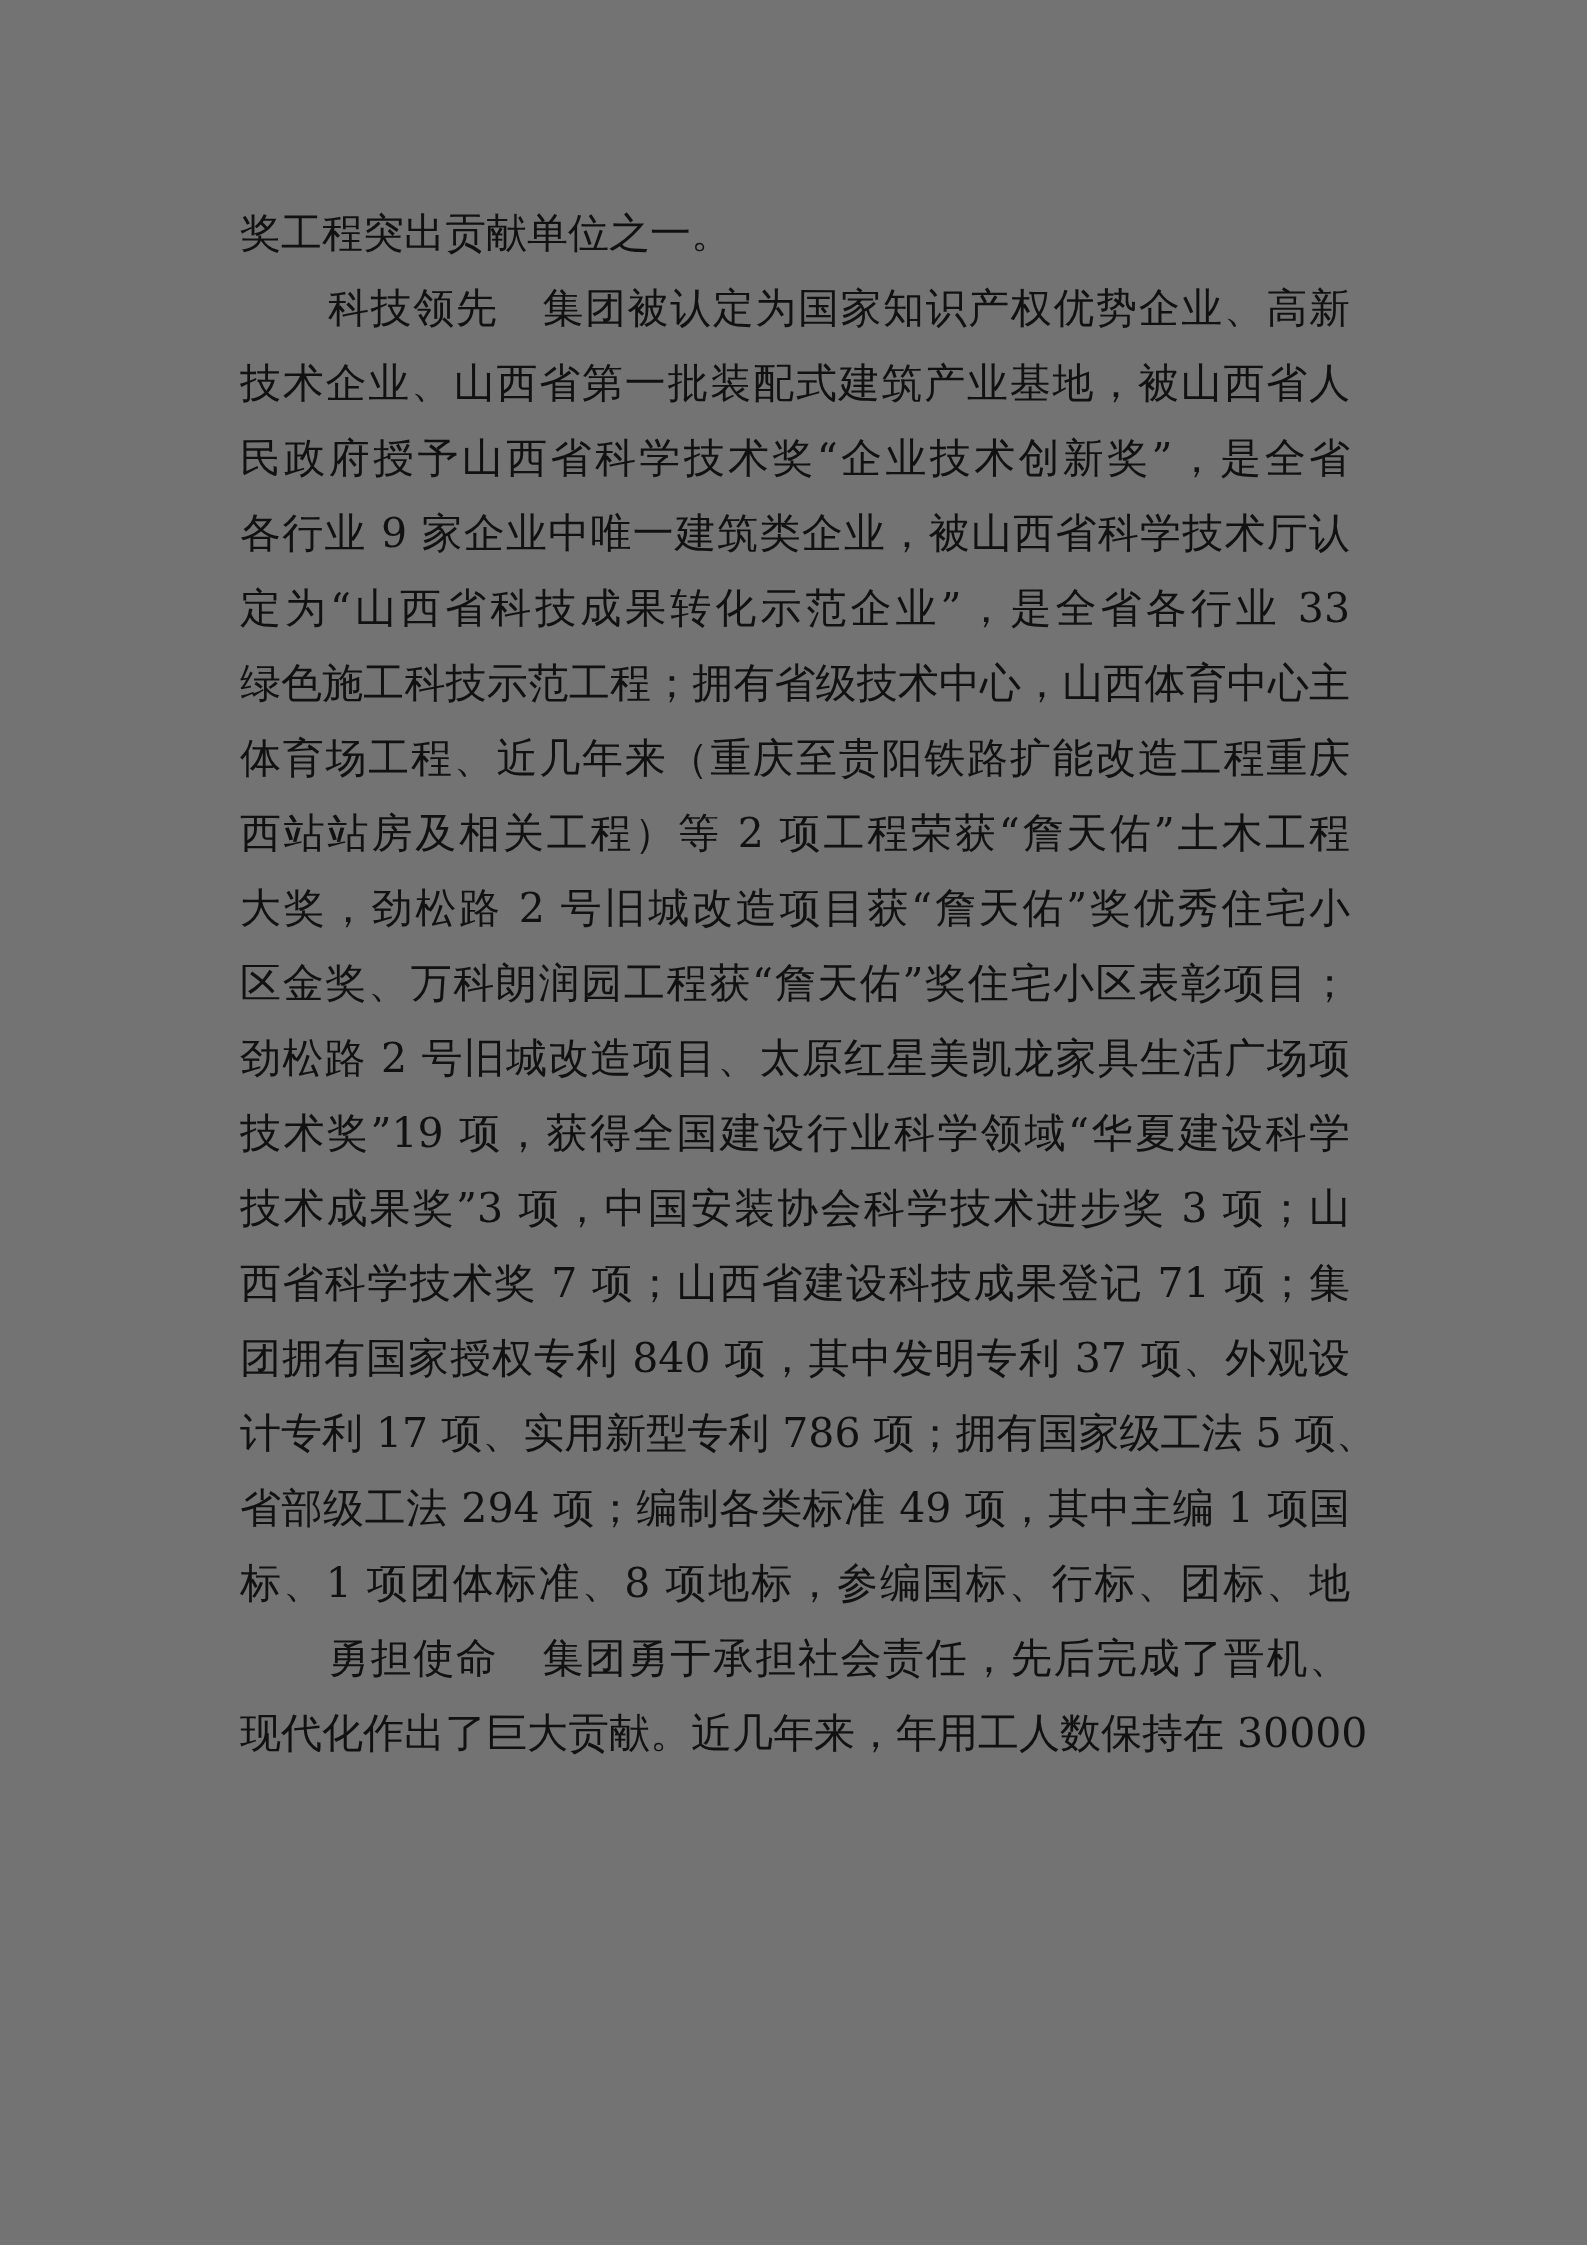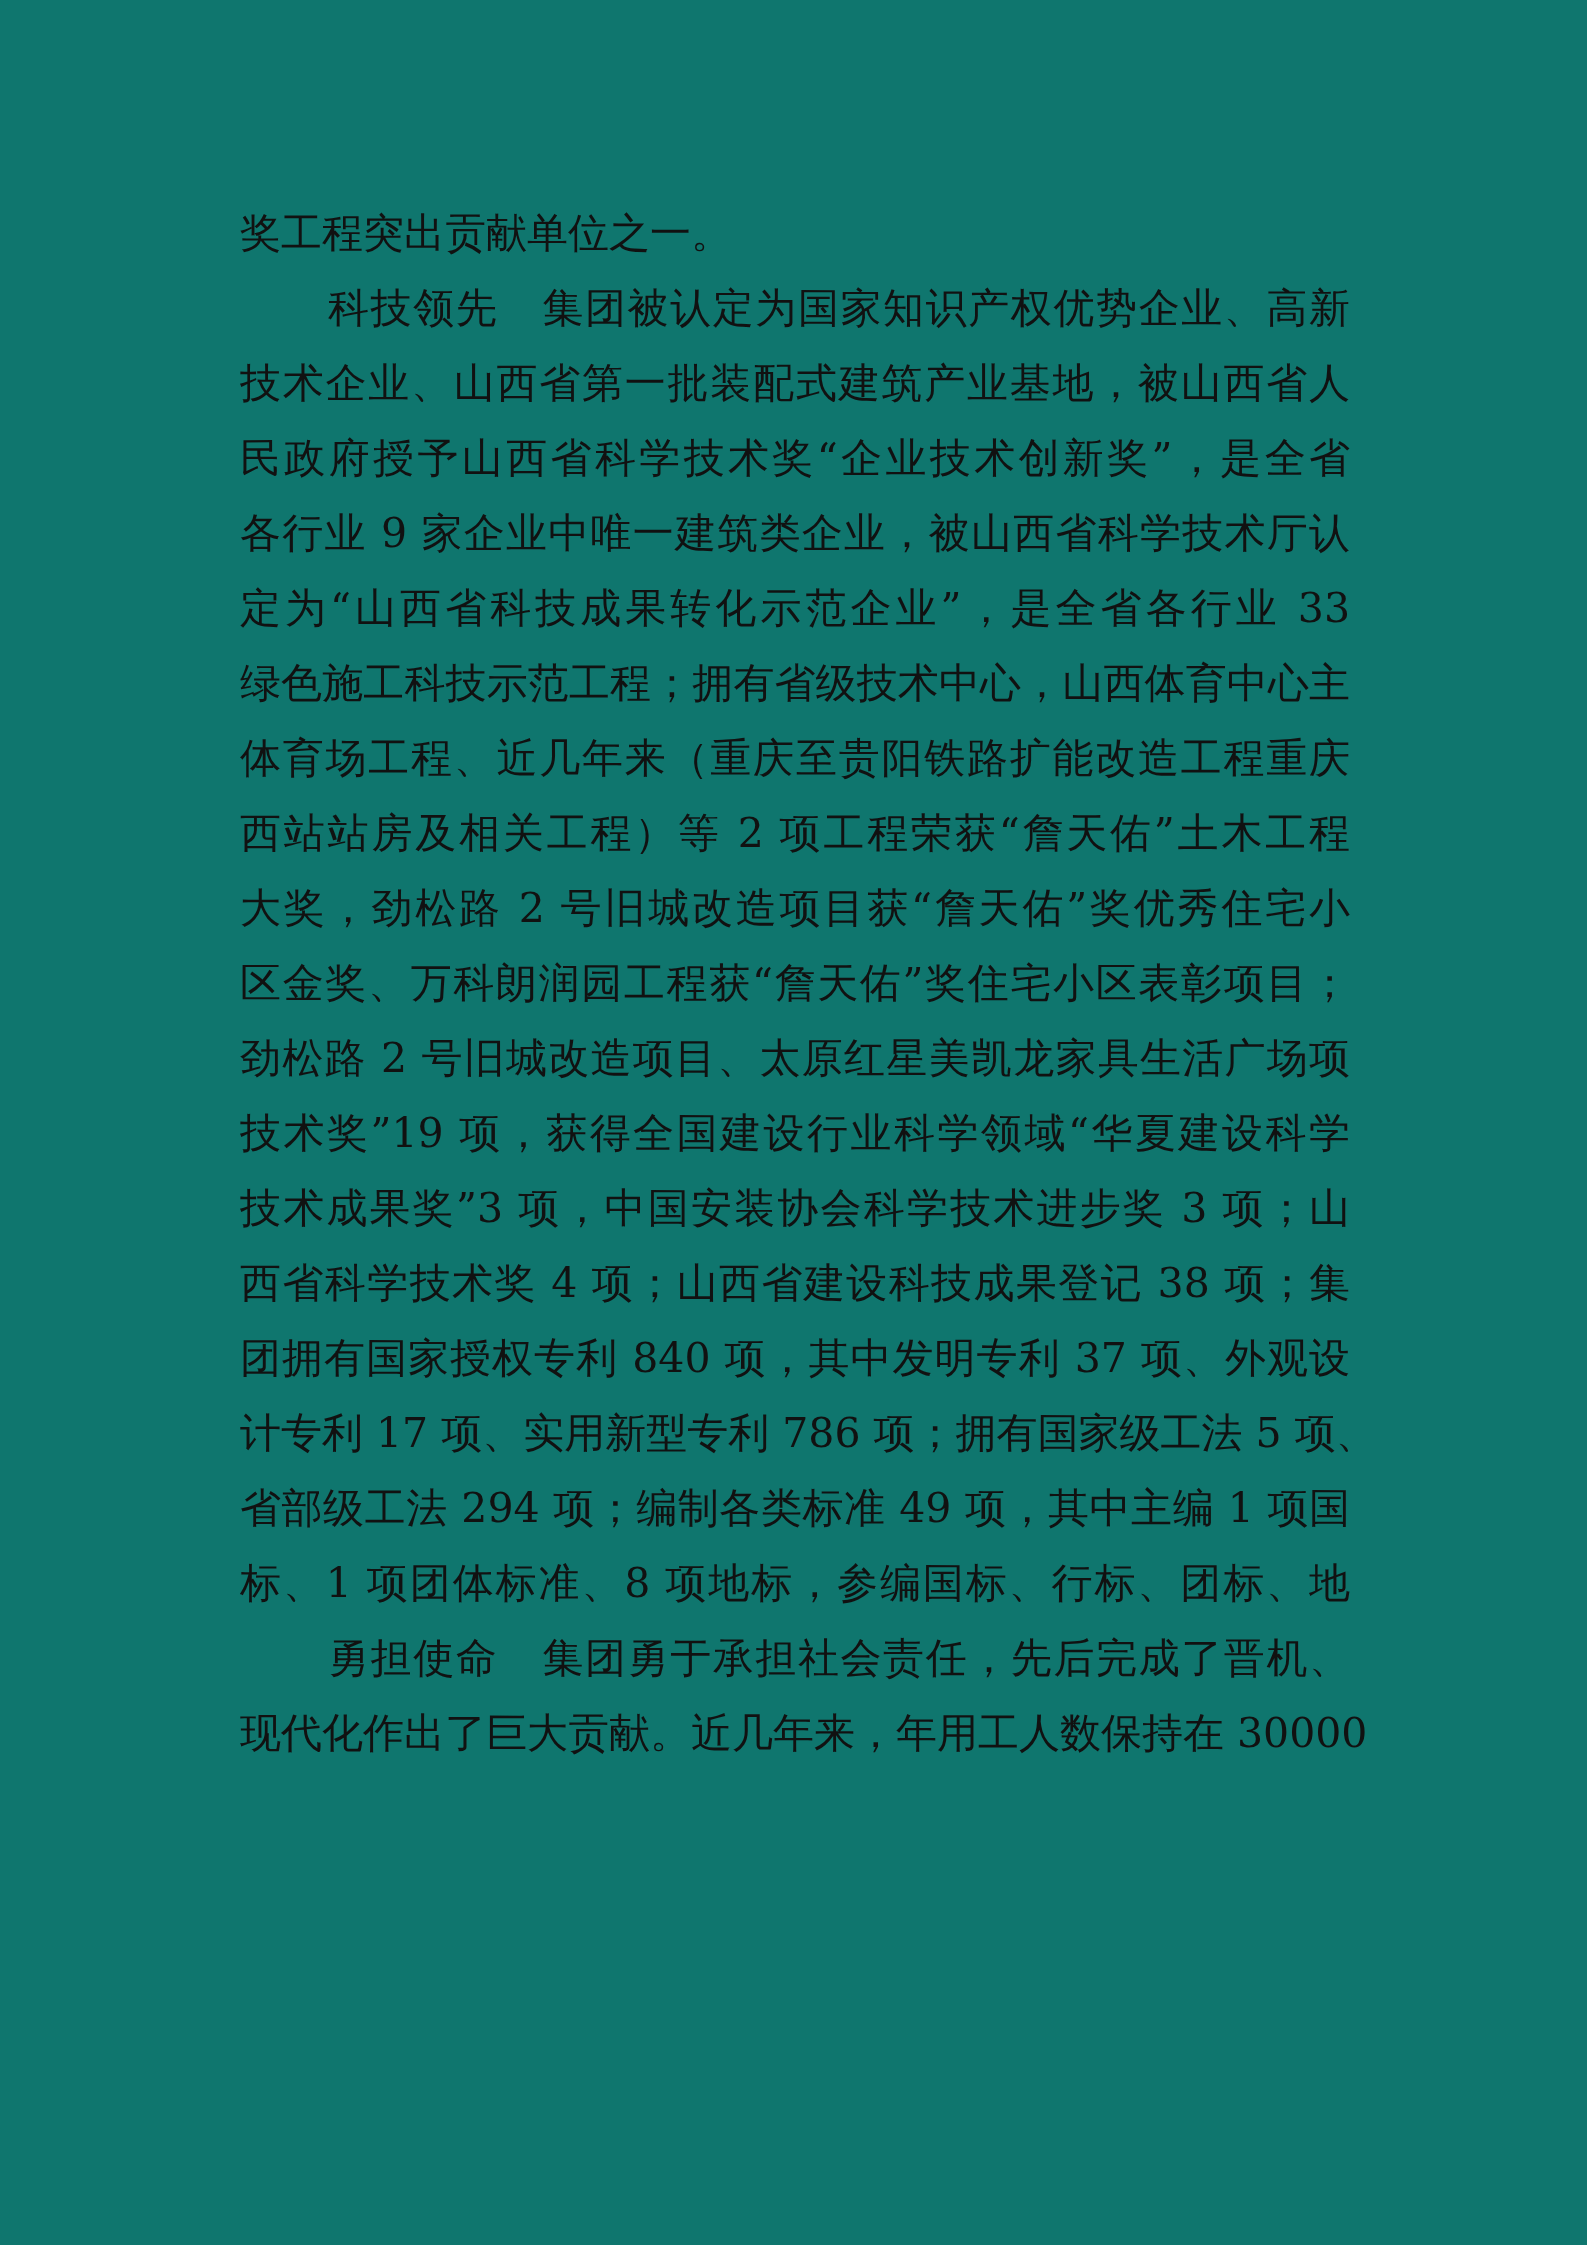--- a/index.html
+++ b/index.html
@@ -11,21 +11,21 @@
     width: 1587px;
     height: 2245px;
     position: relative;
     overflow: hidden;
   }
   .page {
     position: absolute;
     left: 0; top: 0;
     width: 1587px;
     height: 2245px;
-    background: #0f766e;
+    background: #737373;
   }
   .text-block {
     position: absolute;
     left: 240px;
     top: 208px;
     width: 1110px;
   }
   .line {
     display: block;
     height: 75px;
@@ -63,21 +63,21 @@
     <span class="line">各行业 9 家企业中唯一建筑类企业，被山西省科学技术厅认</span>
     <span class="line">定为“山西省科技成果转化示范企业”，是全省各行业 33</span>
     <span class="line">绿色施工科技示范工程；拥有省级技术中心，山西体育中心主</span>
     <span class="line">体育场工程、近几年来（重庆至贵阳铁路扩能改造工程重庆</span>
     <span class="line">西站站房及相关工程）等 2 项工程荣获“詹天佑”土木工程</span>
     <span class="line">大奖，劲松路 2 号旧城改造项目获“詹天佑”奖优秀住宅小</span>
     <span class="line">区金奖、万科朗润园工程获“詹天佑”奖住宅小区表彰项目；</span>
     <span class="line">劲松路 2 号旧城改造项目、太原红星美凯龙家具生活广场项</span>
     <span class="line">技术奖”19 项，获得全国建设行业科学领域“华夏建设科学</span>
     <span class="line">技术成果奖”3 项，中国安装协会科学技术进步奖 3 项；山</span>
-    <span class="line">西省科学技术奖 4 项；山西省建设科技成果登记 38 项；集</span>
+    <span class="line">西省科学技术奖 7 项；山西省建设科技成果登记 71 项；集</span>
     <span class="line">团拥有国家授权专利 840 项，其中发明专利 37 项、外观设</span>
     <span class="line">计专利 17 项、实用新型专利 786 项；拥有国家级工法 5 项、</span>
     <span class="line">省部级工法 294 项；编制各类标准 49 项，其中主编 1 项国</span>
     <span class="line">标、1 项团体标准、8 项地标，参编国标、行标、团标、地</span>
 
     <span class="line indent"><span class="heading">勇担使命</span><span>集团勇于承担社会责任，先后完成了晋机、</span></span>
     <span class="line">现代化作出了巨大贡献。近几年来，年用工人数保持在 30000</span>
 
   </div>
 </div>

